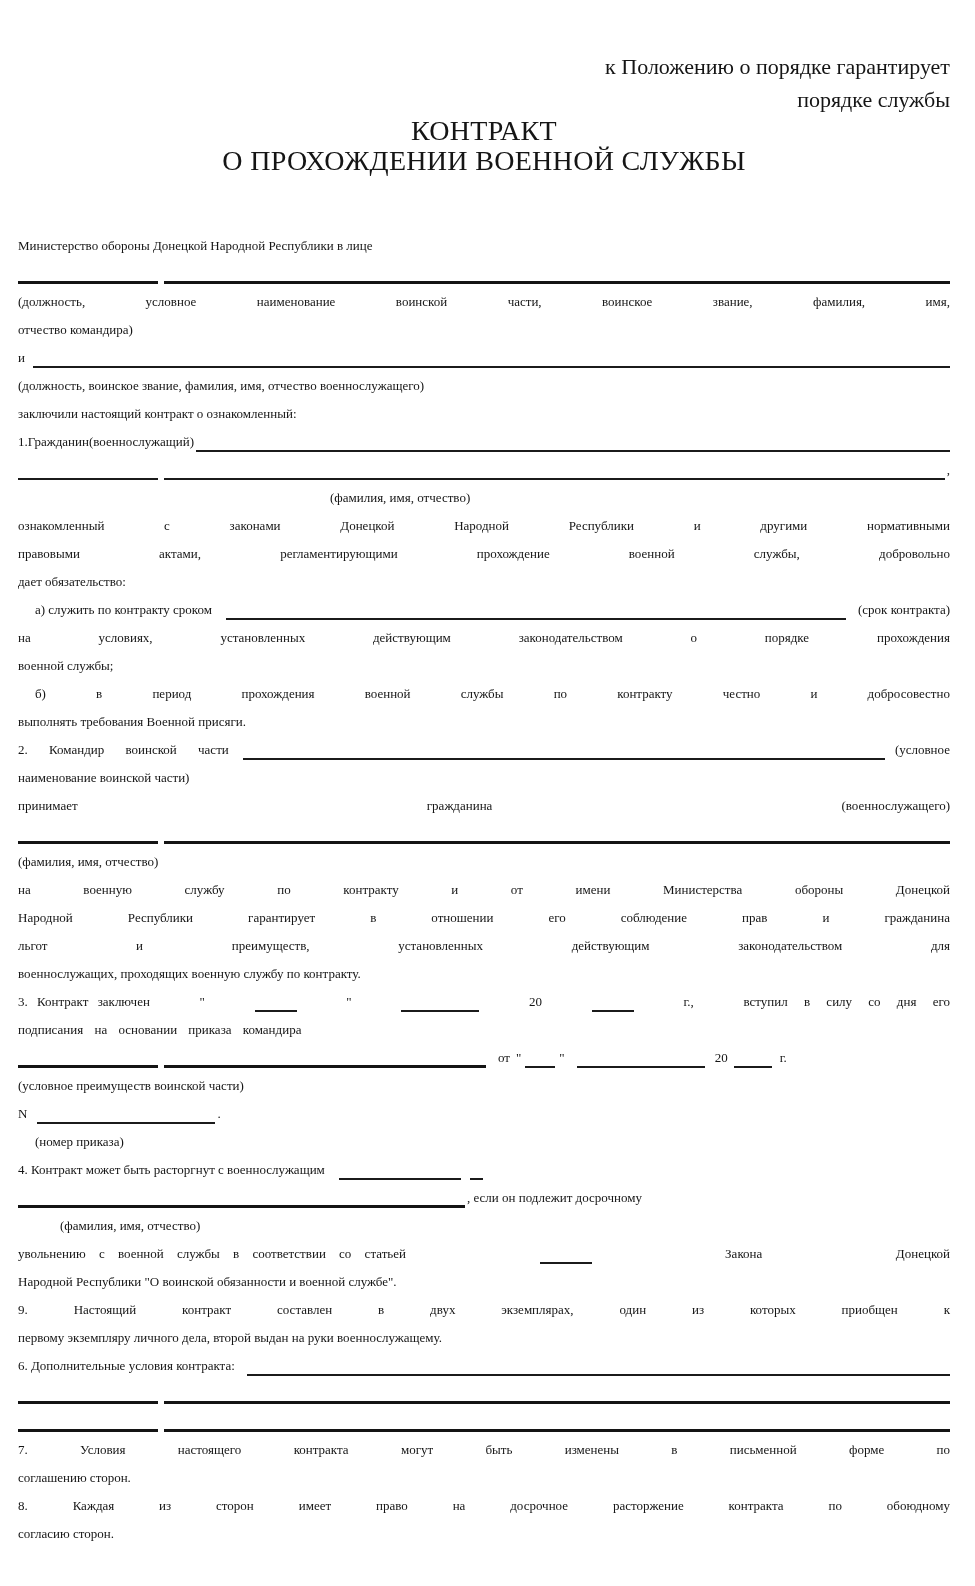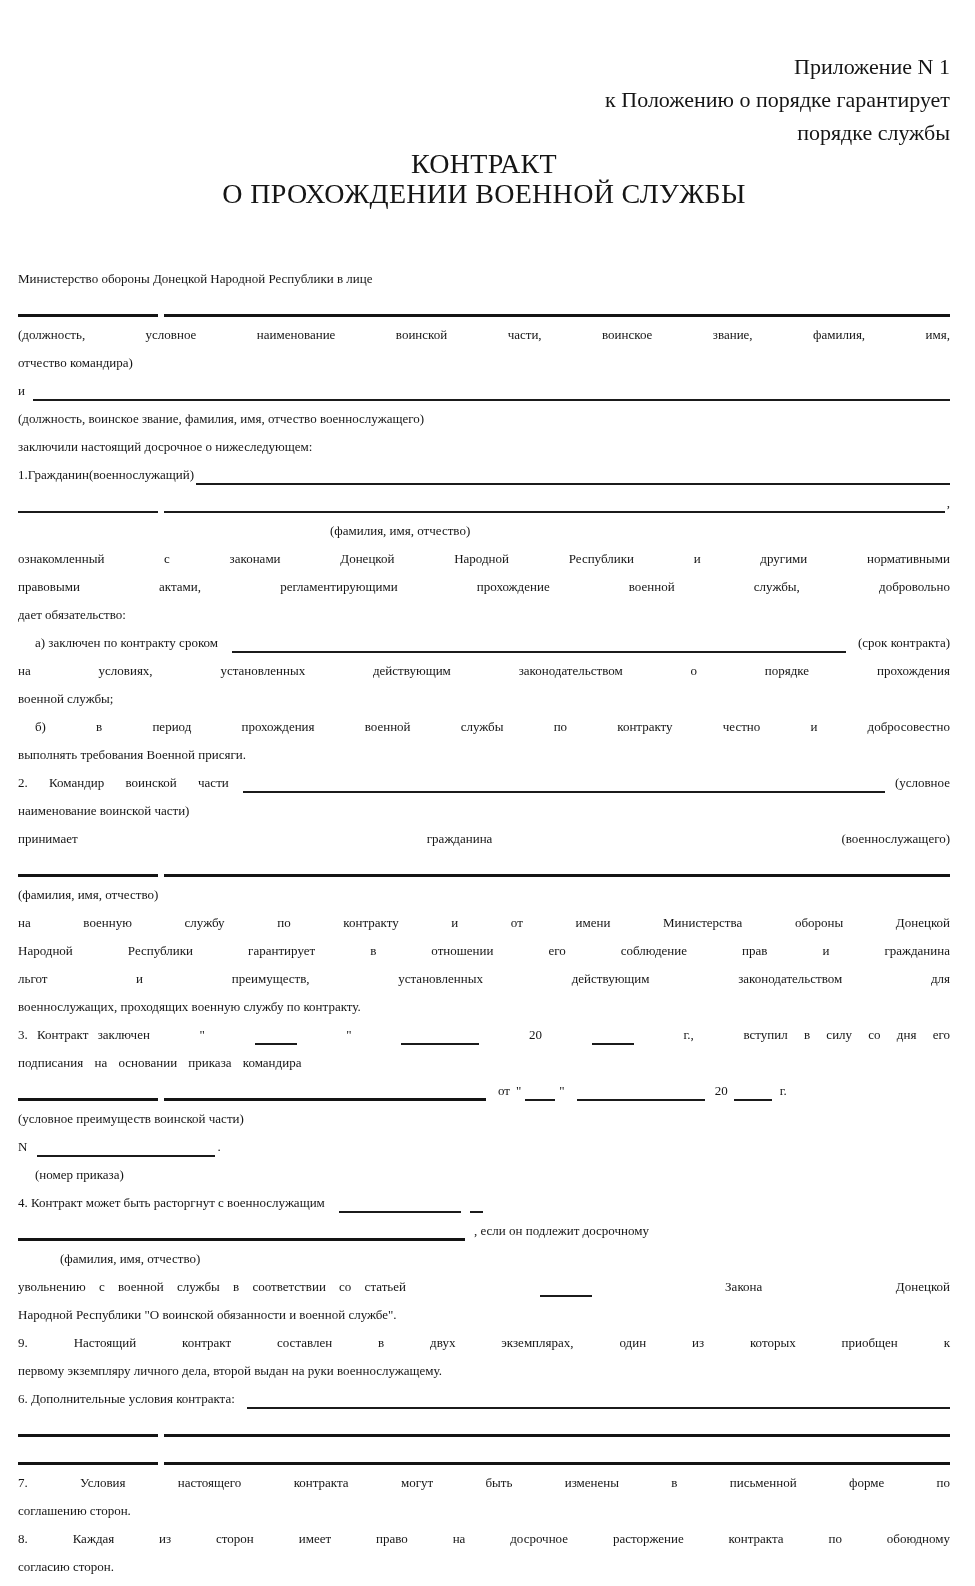--- a/index.html
+++ b/index.html
@@ -28,21 +28,20 @@
   .ws10{word-spacing:10px}
   .ws13{word-spacing:13px}
   .ws18{word-spacing:18px}
 </style>
 </head>
 <body>
 
 <div class="page">
 
   <div class="hdr">
-    <div class="ln">Приложение N 1</div>
     <div class="ln">к Положению о порядке гарантирует</div>
     <div class="ln">порядке службы</div>
   </div>
 
   <div class="title">
     <div class="ln">КОНТРАКТ</div>
     <div class="ln">О ПРОХОЖДЕНИИ ВОЕННОЙ СЛУЖБЫ</div>
   </div>
 
   <div class="bd">
@@ -56,41 +55,41 @@
 
     <div class="ln jl">(должность, условное наименование воинской части, воинское звание, фамилия, имя,</div>
     <div class="ln">отчество командира)</div>
 
     <div class="ln fx">
       <span>и</span>
       <span class="blank grow" style="margin-left:8px"></span>
     </div>
 
     <div class="ln">(должность, воинское звание, фамилия, имя, отчество военнослужащего)</div>
-    <div class="ln">заключили настоящий досрочное о нижеследующем:</div>
+    <div class="ln">заключили настоящий контракт о ознакомленный:</div>
 
     <div class="ln fx">
       <span>1.Гражданин(военнослужащий)</span>
       <span class="blank grow" style="margin-left:2px"></span>
     </div>
 
     <div class="ln fx">
       <span class="blank" style="width:140px"></span>
       <span class="blank grow" style="margin-left:6px"></span>
       <span style="margin-left:2px">,</span>
     </div>
 
     <div class="ln c">(фамилия, имя, отчество)</div>
 
     <div class="ln jl">ознакомленный с законами Донецкой Народной Республики и другими нормативными</div>
     <div class="ln jl">правовыми актами, регламентирующими прохождение военной службы, добровольно</div>
     <div class="ln">дает обязательство:</div>
 
     <div class="ln fx">
-      <span class="in17">а) заключен по контракту сроком</span>
+      <span class="in17">а) служить по контракту сроком</span>
       <span class="blank grow" style="margin-left:14px;margin-right:12px"></span>
       <span>(срок контракта)</span>
     </div>
 
     <div class="ln jl">на условиях, установленных действующим законодательством о порядке прохождения</div>
     <div class="ln">военной службы;</div>
 
     <div class="ln jl in17">б) в период прохождения военной службы по контракту честно и добросовестно</div>
     <div class="ln">выполнять требования Военной присяги.</div>
 
@@ -158,21 +157,21 @@
     <div class="ln in17">(номер приказа)</div>
 
     <div class="ln fx">
       <span>4. Контракт может быть расторгнут с военнослужащим</span>
       <span class="blank" style="width:122px;margin-left:14px"></span>
       <span class="blank" style="width:13px;margin-left:9px"></span>
     </div>
 
     <div class="ln fx">
       <span class="blank b3" style="width:447px"></span>
-      <span style="margin-left:9px">, если он подлежит досрочному</span>
+      <span style="margin-left:2px">, если он подлежит досрочному</span>
     </div>
 
     <div class="ln in42">(фамилия, имя, отчество)</div>
 
     <div class="ln fx sb">
       <span class="ws10">увольнению с военной службы в соответствии со статьей</span>
       <span class="blank" style="width:52px"></span>
       <span>Закона</span>
       <span>Донецкой</span>
     </div>

